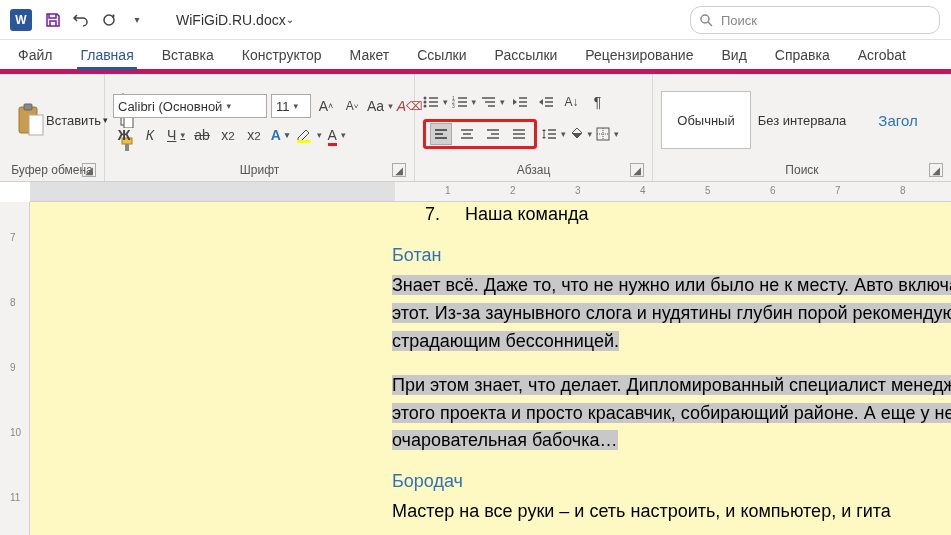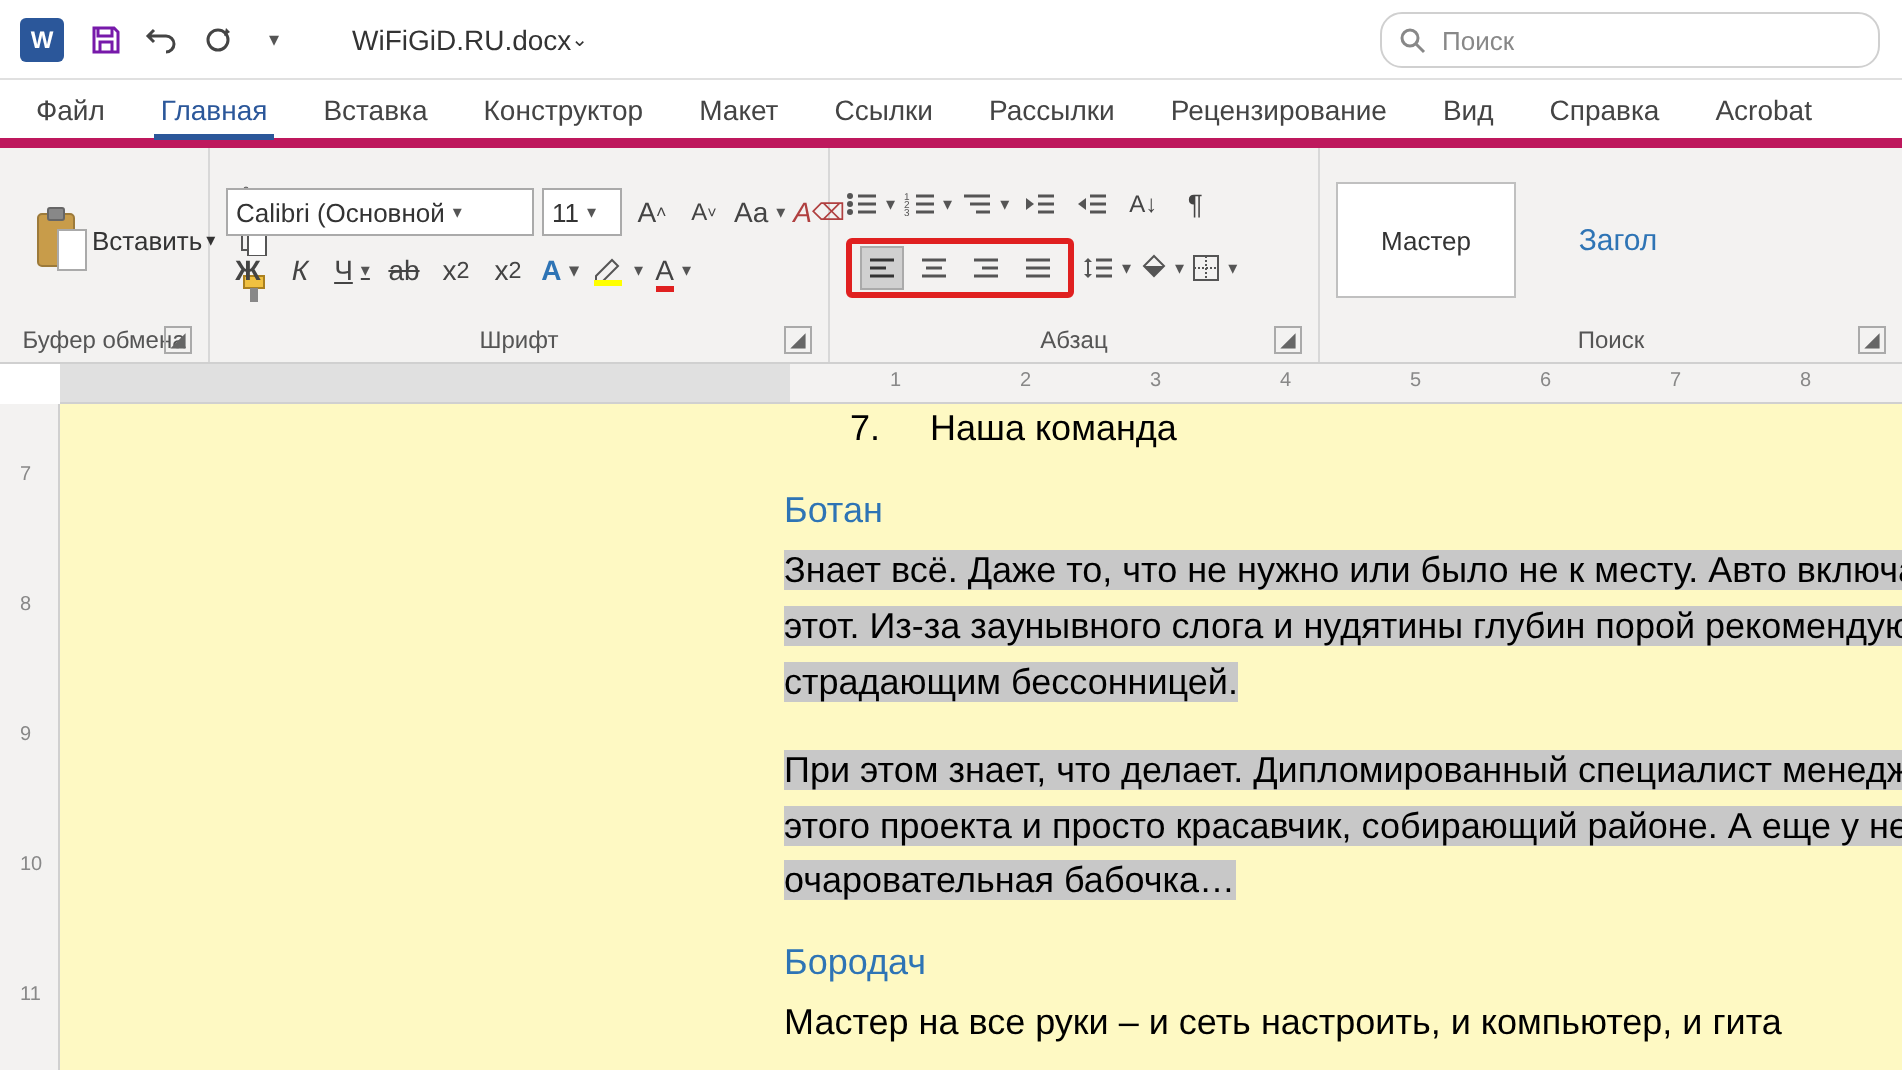--- a/index.html
+++ b/index.html
@@ -322,21 +322,22 @@
       </div>
     </div>
     <div class="group-label">
       <span>Абзац</span>
       <span class="group-launcher">◢</span>
     </div>
   </div>
 
   <div class="group" style="flex:1;border-right:none;">
     <div class="group-body styles-body">
-      <div class="style-card">Мастер</div>
+      <div class="style-card">Обычный</div>
+      <div class="style-card plain">Без интервала</div>
       <div class="style-card plain style-heading">Загол</div>
     </div>
     <div class="group-label">
       <span>Поиск</span>
       <span class="group-launcher">◢</span>
     </div>
   </div>
 
 </div>
 

